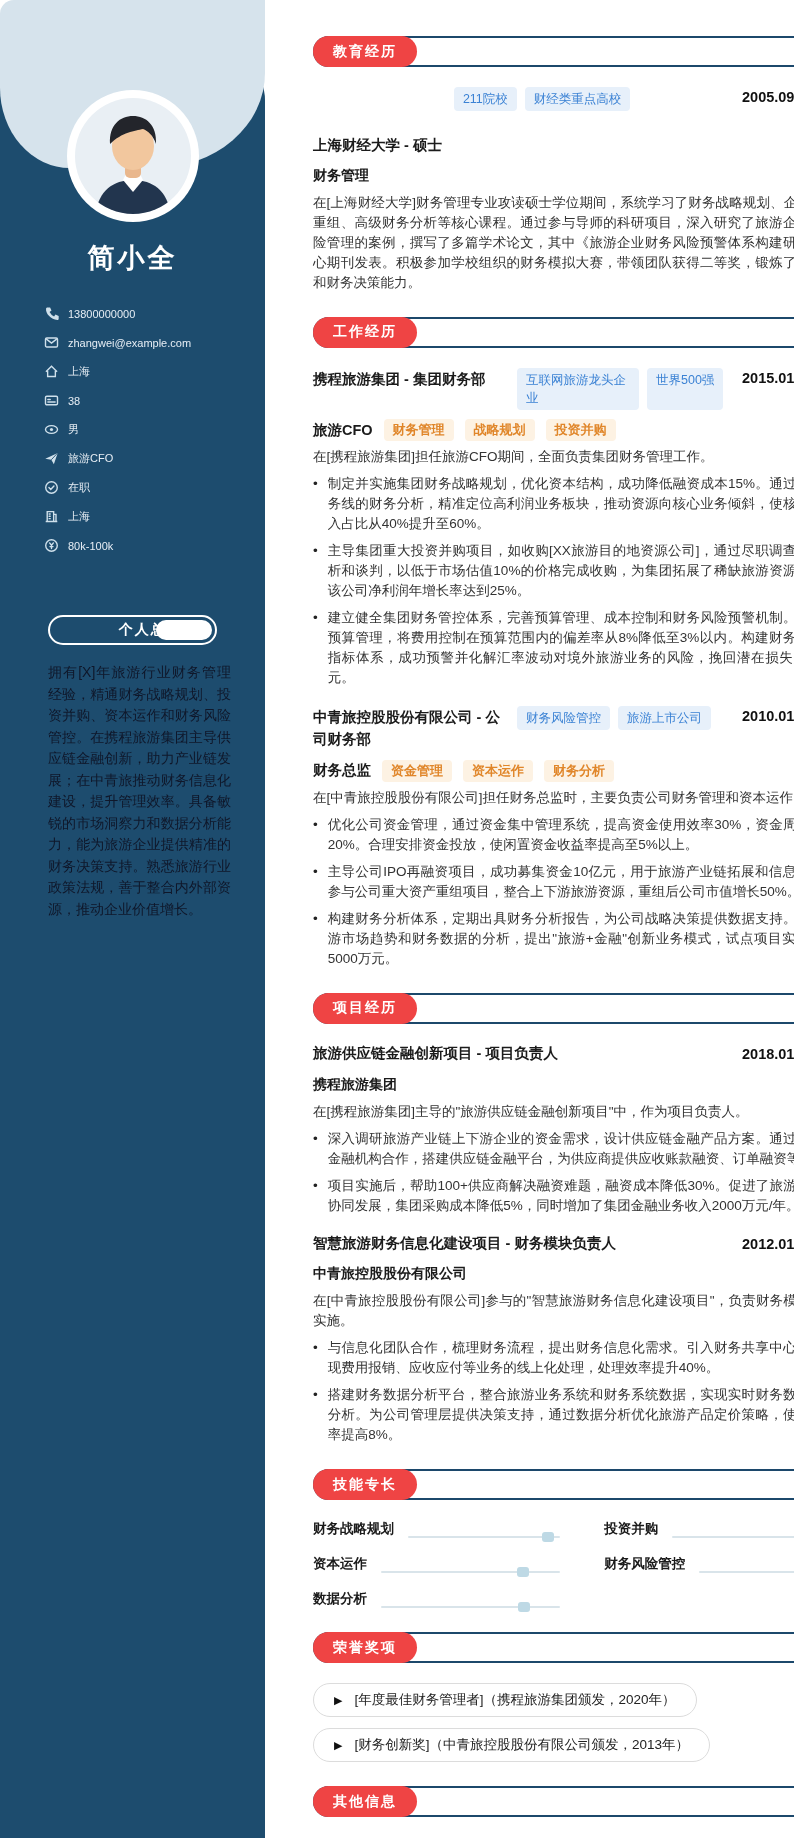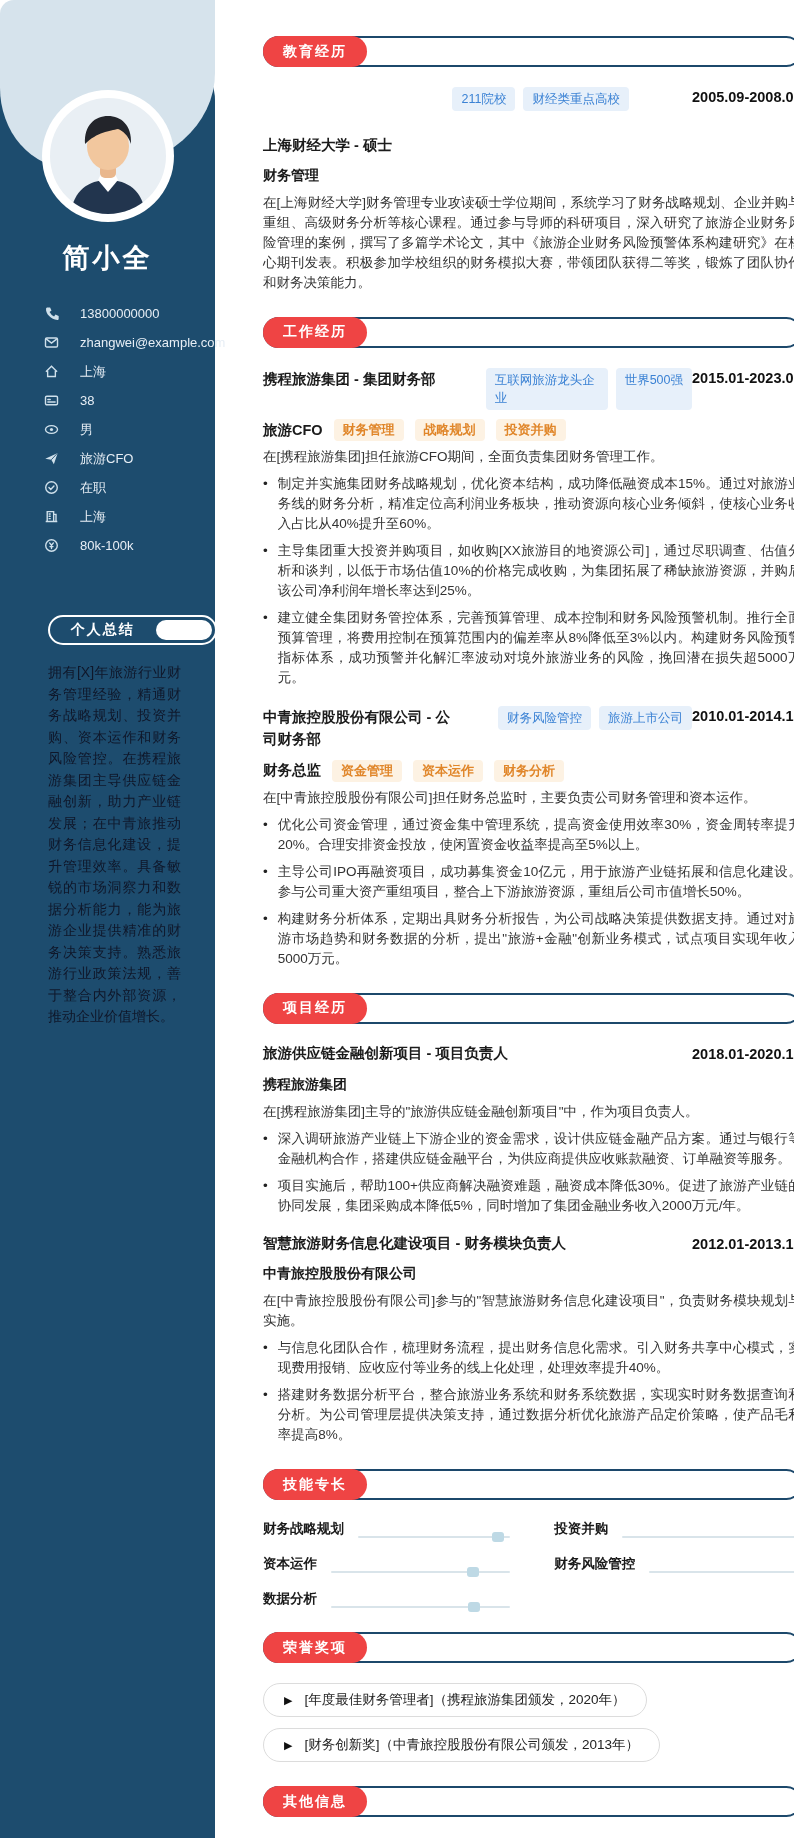--- a/index.html
+++ b/index.html
@@ -1,48 +1,48 @@
 <!DOCTYPE html>
 <html><head>
 <meta charset="utf-8">
 <style>
   html,body{margin:0;padding:0;background:#fff;}
   body{width:794px;height:1838px;font-family:"Liberation Sans","DejaVu Sans",sans-serif;overflow:hidden;}
   .page{display:flex;width:794px;height:1838px;background:#fff;}
 
   
-  .sidebar{position:relative;width:215px;flex-shrink:0;}
+  .sidebar{position:relative;width:265px;flex-shrink:0;}
   .sdark{position:absolute;top:54px;left:0;right:0;bottom:0;background:#1d4c6e;border-top-right-radius:46px;}
   .blob{position:absolute;top:0;left:0;width:100%;height:168px;background:#d6e3ec;
         border-radius:14px 0 110px 70px / 14px 0 95px 80px;z-index:1;}
   .scontent{position:relative;z-index:2;padding-top:90px;}
   .avatar-ring{width:132px;height:132px;border-radius:50%;background:#fff;margin:0 auto;
                display:flex;align-items:center;justify-content:center;}
   .avatar-ring svg{display:block;}
   .name{margin:18px 0 0;text-align:center;color:#fff;font-size:27px;font-weight:700;letter-spacing:3px;}
   .contacts{list-style:none;margin:30px 0 0;padding:0 0 0 44px;}
-  .crow{display:flex;align-items:center;gap:21px;margin-bottom:14px;color:#e7eef5;font-size:13px;height:15px;}
+  .crow{display:flex;align-items:center;gap:9px;margin-bottom:14px;color:#e7eef5;font-size:11px;height:15px;}
   .cic{width:15px;height:15px;display:inline-flex;align-items:center;justify-content:center;flex-shrink:0;}
   .sum-pill{position:relative;margin:62px 0 0 48px;width:165px;height:26px;border:2px solid #fff;border-radius:999px;}
   .sum-fill{position:absolute;top:3px;bottom:3px;right:3px;width:34%;background:#fff;border-radius:999px;}
   .sum-label{position:absolute;left:0;top:0;bottom:0;width:64%;display:flex;align-items:center;justify-content:center;
-             color:#fff;font-size:14px;font-weight:700;letter-spacing:2px;}
+             color:#fff;font-size:14px;font-weight:700;letter-spacing:2px;padding-left:48px;}
   .summary{margin:17px 34px 0 48px;color:#0f172a;font-size:14px;line-height:21.5px;text-align:justify;}
 
   
   .main{flex:1;padding:36px 60px 0 48px;color:#333;}
   .sec{position:relative;height:27px;border:2px solid #1c486b;border-radius:999px;margin:24px 0 20px;}
   .sec.first{margin-top:0;}
   .sec-tab{position:absolute;left:-2px;top:-2px;bottom:-2px;width:104px;background:#ef4444;border-radius:999px;
            display:flex;align-items:center;justify-content:center;color:#fff;font-size:14px;font-weight:700;letter-spacing:2px;text-align:center;}
   .entry{margin-bottom:18px;}
   .hrow{display:flex;align-items:flex-start;margin-bottom:6px;}
   .bname{font-weight:700;color:#1b1b1b;font-size:14.5px;white-space:nowrap;line-height:1.5;margin-top:48px;}
   .cname{font-weight:700;color:#1b1b1b;font-size:14.5px;width:192px;line-height:1.55;flex-shrink:0;}
-  .tags{display:flex;flex-wrap:wrap;gap:8px;margin-left:12px;align-content:flex-start;width:225px;justify-content:flex-end;}
+  .tags{display:flex;flex-wrap:wrap;gap:8px;margin-left:12px;align-content:flex-start;width:225px;}
   .tag-blue{background:#e7f0fa;color:#3b82d4;font-size:12.5px;padding:3px 9px;border-radius:4px;line-height:1.45;max-width:104px;}
   .bdate{margin-left:auto;font-weight:700;color:#111;font-size:14.5px;white-space:nowrap;line-height:1.5;}
   .prow{display:flex;align-items:center;gap:11px;margin:9px 0 6px;}
   .ptitle{font-weight:700;color:#1b1b1b;font-size:14.5px;white-space:nowrap;}
   .tag-orange{background:#fdf2e3;color:#e0862a;font-size:13px;font-weight:600;padding:2px 9px;border-radius:4px;}
   .subname{font-weight:700;color:#1b1b1b;font-size:14px;margin:10px 0 8px;}
   .para{margin:5px 0;font-size:13.5px;line-height:20px;color:#333;text-align:justify;}
   .bullet{display:flex;margin:7px 0;}
   .bm{margin-right:10px;flex-shrink:0;color:#222;}
 

